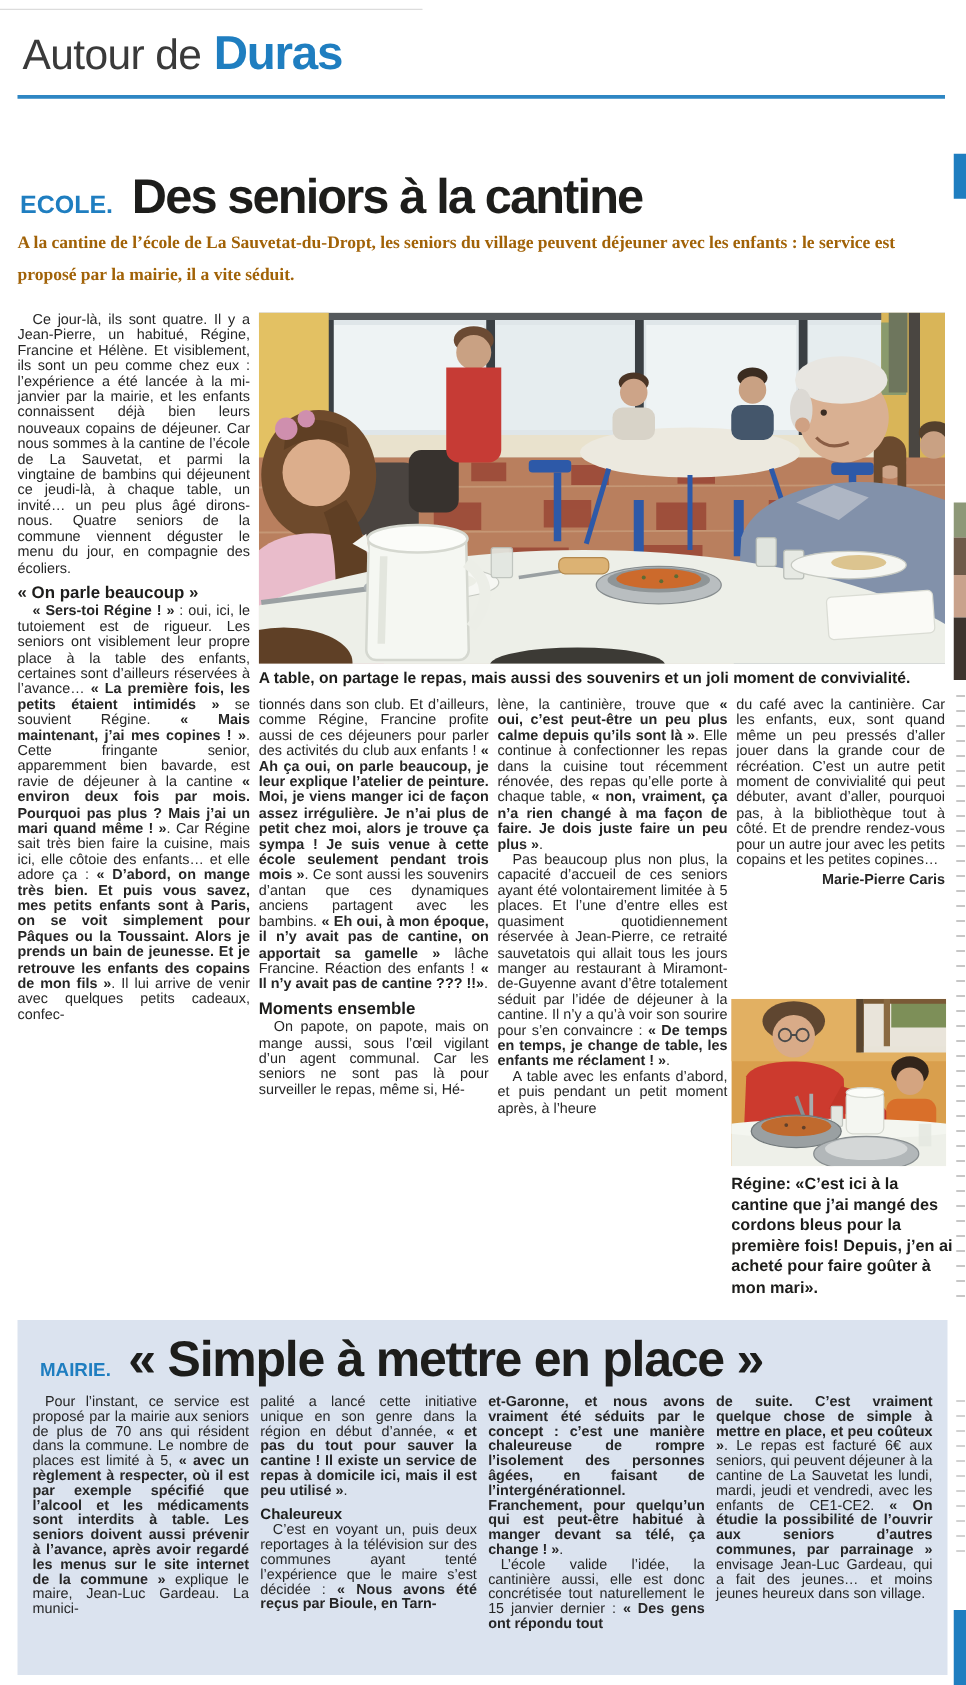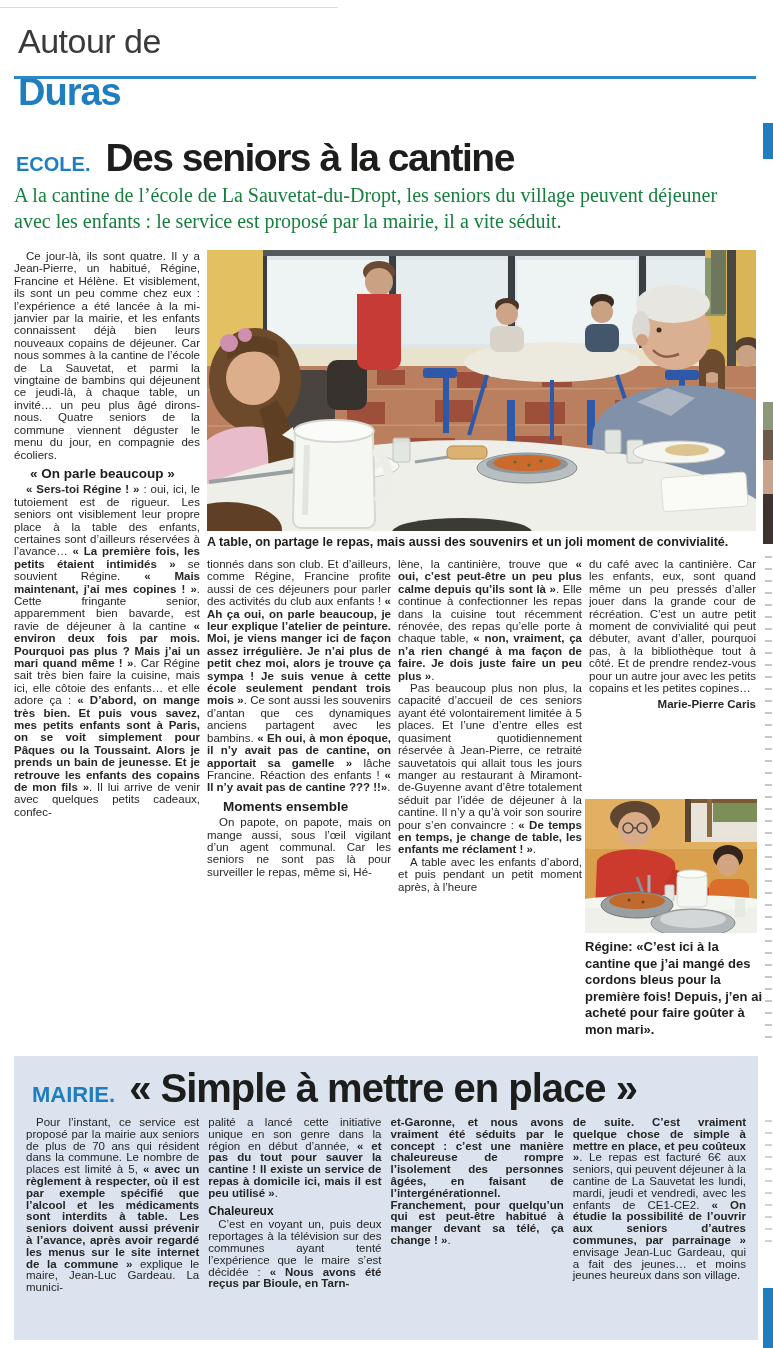--- a/index.html
+++ b/index.html
@@ -3,61 +3,61 @@
 <meta charset="utf-8">
 <style>
   html,body{margin:0;padding:0;background:#ffffff;}
   .page{
     position:relative;width:773px;height:1348px;background:#fff;
     font-family:"Liberation Sans",sans-serif;overflow:hidden;color:#262626;
   }
   .top-hairline{position:absolute;left:0;top:7px;width:338px;height:1px;background:#dcdcdc;}
 
   
-  .masthead{position:absolute;left:18px;top:22px;display:flex;align-items:baseline;gap:10px;flex-direction:column;}
+  .masthead{position:absolute;left:18px;top:22px;display:flex;align-items:baseline;gap:10px;}
   .masthead-prefix{font-size:34px;color:#3a3a3a;letter-spacing:-0.5px;}
   .masthead-title{font-size:38px;font-weight:700;color:var(--accent-blue,#1f7ec0);letter-spacing:-1px;}
   .masthead-rule{position:absolute;left:14px;top:76px;width:742px;height:3px;background:var(--rule-blue,#2e86c3);}
 
   
   .kicker{position:absolute;left:14px;top:100px;display:flex;align-items:center;gap:5px;}
   .kicker-square{width:13px;height:13px;background:var(--accent-red,#e30613);}
   .kicker-label{font-size:17px;font-weight:700;color:var(--accent-red,#e30613);letter-spacing:-0.2px;}
 
   
   .headline-row{position:absolute;left:16px;top:120px;display:flex;align-items:baseline;gap:15px;width:742px;}
   .section-label{font-size:20px;font-weight:700;color:var(--accent-blue,#1f7ec0);margin-top:33px;}
   .headline{font-size:39px;font-weight:700;color:var(--headline-ink,#1d1d1b);letter-spacing:-1.5px;margin:0;line-height:1;white-space:nowrap;}
 
   .lede{position:absolute;left:14px;top:182px;width:706px;margin:0;
-    font-family:"Liberation Serif",serif;font-size:20px;line-height:26px;color:#15803d;}
+    font-family:"Liberation Serif",serif;font-size:14px;line-height:26px;color:#a16207;font-weight:bold;}
 
   
   .col{position:absolute;text-align:justify;font-size:11.5px;line-height:12.4px;color:var(--body-ink,#262626);overflow:hidden;}
   .col-1{left:14px;top:250px;width:186px;height:800px;}
   .col-2{left:207px;top:558px;width:184px;height:496px;}
   .col-3{left:398px;top:558px;width:184px;height:496px;}
   .col-4{left:589px;top:558px;width:167px;height:240px;}
   .body-p{margin:0;text-indent:12px;}
   .body-p.cont{text-indent:0;}
-  .subhead{font-size:13.5px;font-weight:700;margin:7px 16px 3px;color:var(--headline-ink,#1d1d1b);text-align:left;}
+  .subhead{font-size:13.5px;font-weight:700;margin:7px 0 3px;color:var(--headline-ink,#1d1d1b);text-align:left;}
   .byline{font-weight:700;text-align:right;margin:4px 0 0;text-indent:0;}
 
   
   .main-photo{position:absolute;left:207px;top:250px;width:549px;height:281px;margin:0;overflow:hidden;}
   .main-photo svg,.side-photo svg{display:block;}
   .main-caption{position:absolute;left:207px;top:535px;width:549px;font-size:12.5px;font-weight:700;color:var(--headline-ink,#1d1d1b);}
   .side-photo{position:absolute;left:585px;top:799px;width:172px;height:134px;margin:0;overflow:hidden;}
   .side-caption{position:absolute;left:585px;top:939px;width:178px;font-size:13px;line-height:16.5px;font-weight:700;color:var(--headline-ink,#1d1d1b);}
 
   
   .mairie-box{position:absolute;left:14px;top:1056px;width:744px;height:284px;box-sizing:border-box;
     background:var(--box-bg,#dbe3ef);padding:10px 12px;overflow:hidden;}
   .mairie-head{display:flex;align-items:baseline;gap:14px;margin:2px 0 9px 6px;}
-  .mairie-section{font-size:22px;font-weight:700;color:var(--accent-blue,#1f7ec0);}
+  .mairie-section{font-size:15px;font-weight:700;color:var(--accent-blue,#1f7ec0);}
   .mairie-headline{font-size:40px;font-weight:700;letter-spacing:-1px;color:var(--headline-ink,#1d1d1b);margin:0;line-height:1;white-space:nowrap;}
   .mairie-cols{display:flex;gap:9px;}
   .mairie-col{flex:1;text-align:justify;font-size:11.5px;line-height:11.8px;color:var(--body-ink,#262626);}
   .mairie-col .subhead{font-size:12px;margin:6px 0 2px;}
   .mairie-col .body-p{text-indent:10px;}
   .mairie-col .body-p.cont{text-indent:0;}
 
   
   .edge-frag{position:absolute;}
   .frag-blue-top{left:763px;top:123px;width:10px;height:36px;background:var(--accent-blue,#1f7ec0);}
@@ -274,20 +274,21 @@
       <div class="mairie-col">
           <p class="body-p">Pour l’instant, ce service est proposé par la mairie aux seniors de plus de 70 ans qui résident dans la commune. Le nombre de places est limité à 5, <strong>« avec un règlement à respecter, où il est par exemple spécifié que l’alcool et les médicaments sont interdits à table. Les seniors doivent aussi prévenir à l’avance, après avoir regardé les menus sur le site internet de la commune »</strong> explique le maire, Jean-Luc Gardeau. La munici-</p>
         </div>
       <div class="mairie-col">
           <p class="body-p cont">palité a lancé cette initiative unique en son genre dans la région en début d’année, <strong>« et pas du tout pour sauver la cantine ! Il existe un service de repas à domicile ici, mais il est peu utilisé »</strong>.</p>
           <h3 class="subhead">Chaleureux</h3>
           <p class="body-p">C’est en voyant un, puis deux reportages à la télévision sur des communes ayant tenté l’expérience que le maire s’est décidée : <strong>« Nous avons été reçus par Bioule, en Tarn-</strong></p>
         </div>
       <div class="mairie-col">
           <p class="body-p cont"><strong>et-Garonne, et nous avons vraiment été séduits par le concept : c’est une manière chaleureuse de rompre l’isolement des personnes âgées, en faisant de l’intergénérationnel. Franchement, pour quelqu’un qui est peut-être habitué à manger devant sa télé, ça change ! »</strong>.</p>
+          <p class="body-p">L’école valide l’idée, la cantinière aussi, elle est donc concrétisée tout naturellement le 15 janvier dernier : <strong>« Des gens ont répondu tout</strong></p>
         </div>
       <div class="mairie-col">
           <p class="body-p cont"><strong>de suite. C’est vraiment quelque chose de simple à mettre en place, et peu coûteux »</strong>. Le repas est facturé 6€ aux seniors, qui peuvent déjeuner à la cantine de La Sauvetat les lundi, mardi, jeudi et vendredi, avec les enfants de CE1-CE2. <strong>« On étudie la possibilité de l’ouvrir aux seniors d’autres communes, par parrainage »</strong> envisage Jean-Luc Gardeau, qui a fait des jeunes… et moins jeunes heureux dans son village.</p>
         </div>
     </div>
   </section>
 
   <div class="edge-frag frag-blue-top"></div>
   <div class="edge-frag frag-photo">
     <div class="f1"></div>

